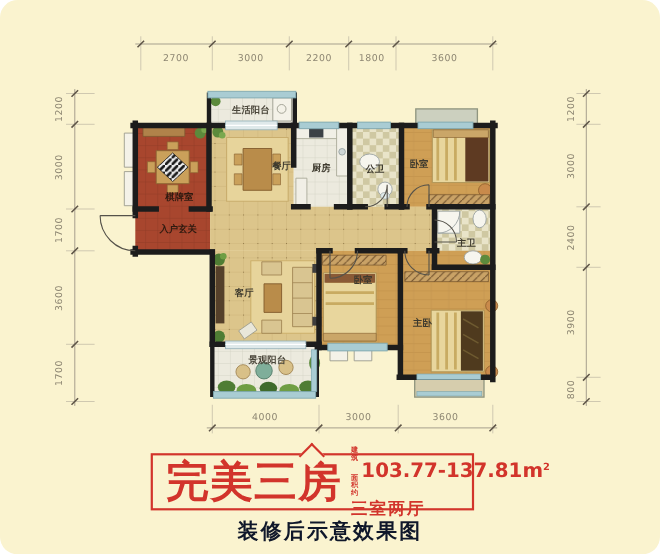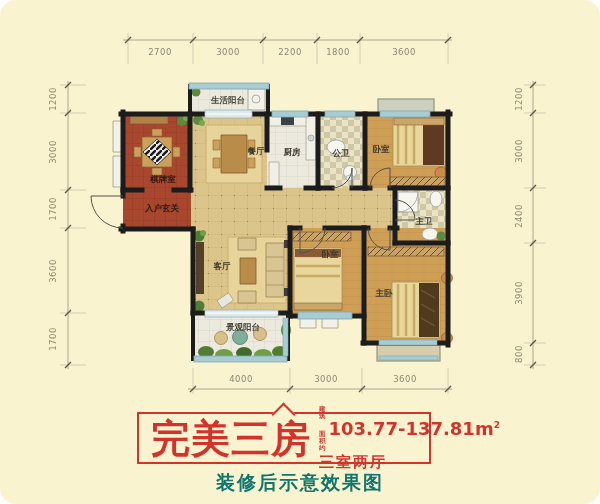--- a/index.html
+++ b/index.html
@@ -18,21 +18,21 @@
           background:#faf3cf;border-top:2px solid #d2342b;border-left:2px solid #d2342b;
           transform:rotate(45deg);}
   .banner-title{color:#d2342b;font-size:39px;font-weight:bold;line-height:1;letter-spacing:1px;white-space:nowrap;}
   .banner-right{display:flex;flex-direction:column;justify-content:center;line-height:1.1;}
   .area-line{display:flex;align-items:center;gap:3px;}
   .area-prefix{display:flex;flex-direction:column;color:#d2342b;font-size:6.5px;font-weight:bold;line-height:1.15;gap:10px;}
   .area-value{color:#d2342b;font-size:18px;font-weight:bold;white-space:nowrap;}
   .area-value sup{font-size:9px;}
   .layout-type{color:#d2342b;font-size:15px;font-weight:bold;margin-top:1px;letter-spacing:2px;}
   .caption{position:absolute;left:0;top:470px;width:600px;text-align:center;
-           color:#0f766e;font-size:19px;font-weight:bold;letter-spacing:2px;}
+           color:#0f172a;font-size:19px;font-weight:bold;letter-spacing:2px;}
 </style>
 </head>
 <body>
 
 <div class="card">
 
 <svg width="600" height="408" viewBox="0 0 600 408">
   <defs>
     <pattern id="pWood" width="13" height="13" patternUnits="userSpaceOnUse">
       <rect width="13" height="13" fill="#dcc58b"></rect>

